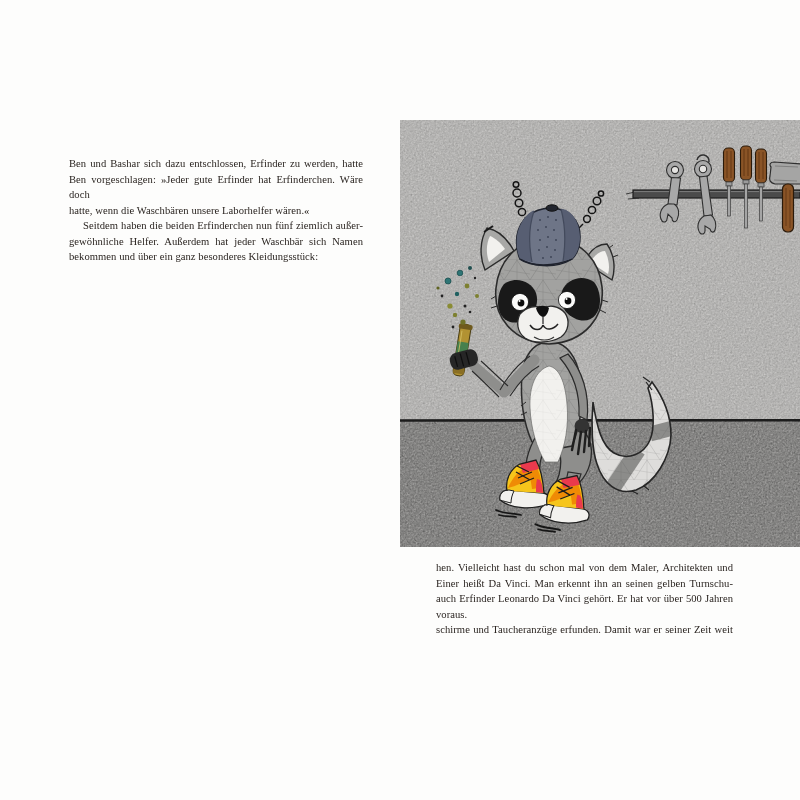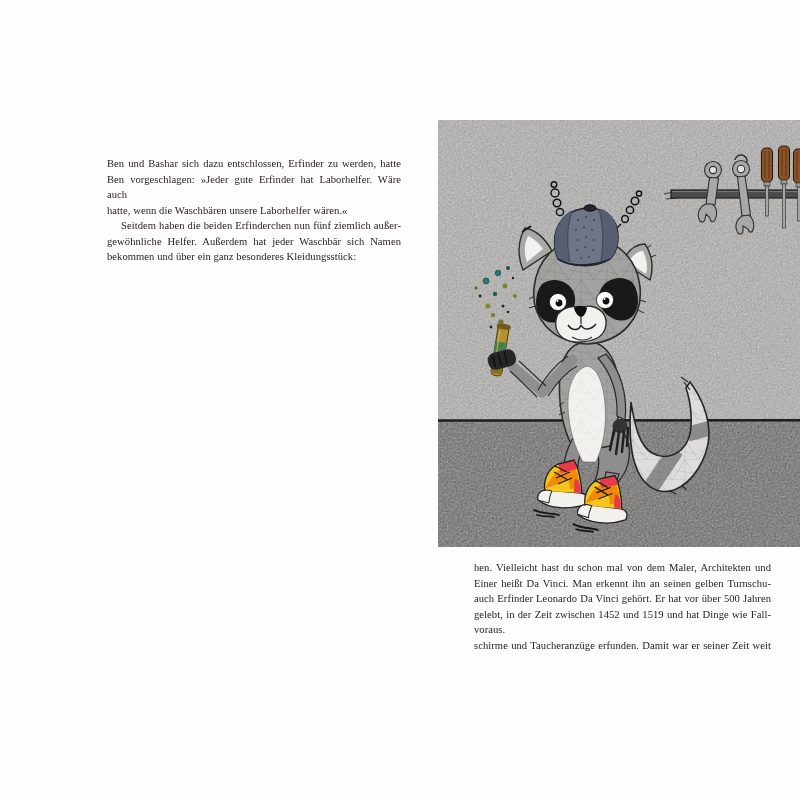--- a/index.html
+++ b/index.html
@@ -1,41 +1,41 @@
 <!DOCTYPE html>
 <html style="--wall: #e4e3e1; --floor: #c9c8c6; --baseline: #1c1c1c; --raccoon_gray: #a2a2a0; --raccoon_dark: #8e8e8c; --mask_black: #191919; --belly_white: #f2f1ee; --beanie_blue: #6e7587; --beanie_dark: #575e72; --sneaker_yellow: #f6c51b; --sneaker_orange: #ef8b05; --sneaker_red: #e93a4d; --tube_olive: #b29232; --tube_green: #47804d; --bubble_teal: #2e7575; --bubble_olive: #7d8030; --tool_brown: #8a5426; --tool_metal: #a8a8a8;"><head>
 <meta charset="utf-8">
 <style>
   html,body{margin:0;padding:0;}
   body{
     width:800px;height:800px;position:relative;
     background:#fdfdfc;overflow:hidden;
     font-family:"Liberation Serif","DejaVu Serif",serif;
   }
-  .page{position:absolute;inset:0;margin-left:38px;}
+  .page{position:absolute;inset:0;}
   .text-block{
     position:absolute;color:#2a2420;font-size:10.6px;line-height:15.5px;
     letter-spacing:0.05px;
   }
   .text-block .tline{white-space:nowrap;}
   .tline.j{text-align:justify;text-align-last:justify;white-space:normal;}
   .tline.ind{text-indent:14px;}
   #left-text{left:69px;top:156px;width:294px;}
   #caption-text{left:436px;top:560px;width:297px;}
   #illustration{position:absolute;left:400px;top:120px;width:400px;height:427px;}
   svg{display:block;}
 </style>
 </head>
 <body>
 
 <div class="page">
 
   <div class="text-block" id="left-text">
     <div class="tline j">Ben und Bashar sich dazu entschlossen, Erfinder zu werden, hatte</div>
-    <div class="tline j">Ben vorgeschlagen: »Jeder gute Erfinder hat Laborhelfer. Wäre auch</div>
+    <div class="tline j">Ben vorgeschlagen: »Jeder gute Erfinder hat Erfinderchen. Wäre doch</div>
     <div class="tline">hatte, wenn die Waschbären unsere Laborhelfer wären.«</div>
     <div class="tline j ind">Seitdem haben die beiden Erfinderchen nun fünf ziemlich außer-</div>
     <div class="tline j">gewöhnliche Helfer. Außerdem hat jeder Waschbär sich Namen</div>
     <div class="tline">bekommen und über ein ganz besonderes Kleidungsstück:</div>
   </div>
 
   <div id="illustration">
     <svg viewBox="0 0 400 427" width="400" height="427">
       <defs>
         <filter id="grain" x="0%" y="0%" width="100%" height="100%">
@@ -256,18 +256,17 @@
             <use href="#sneakerL" transform="translate(40,15) rotate(2 120 370)"></use>
           </g>
       </g>
     </svg>
   </div>
 
   <div class="text-block" id="caption-text">
     <div class="tline j">hen. Vielleicht hast du schon mal von dem Maler, Architekten und</div>
     <div class="tline j">Einer heißt Da Vinci. Man erkennt ihn an seinen gelben Turnschu-</div>
     <div class="tline j">auch Erfinder Leonardo Da Vinci gehört. Er hat vor über 500 Jahren</div>
-    <div class="tline j">gelebt, in der Zeit zwischen 1452 und 1519 und hat Dinge wie Fall-</div>
     <div class="tline">voraus.</div>
     <div class="tline j">schirme und Taucheranzüge erfunden. Damit war er seiner Zeit weit</div>
   </div>
 
 </div>
 
 </body></html>

